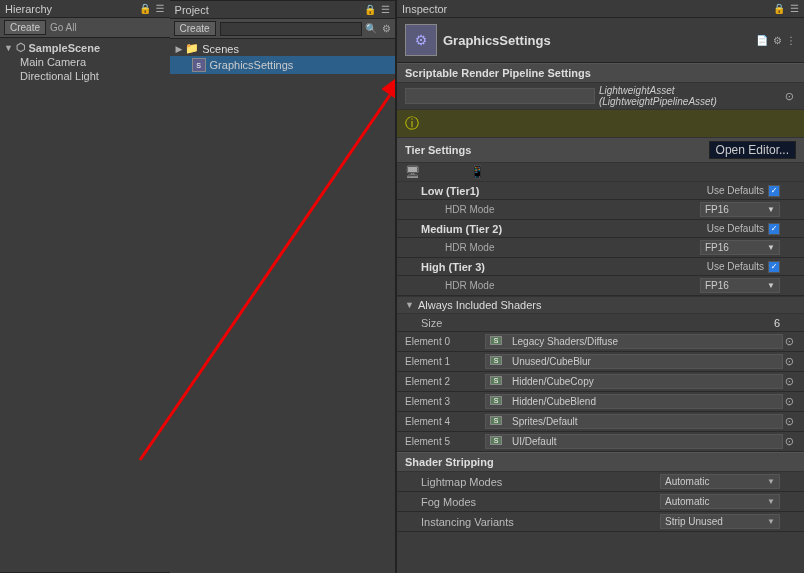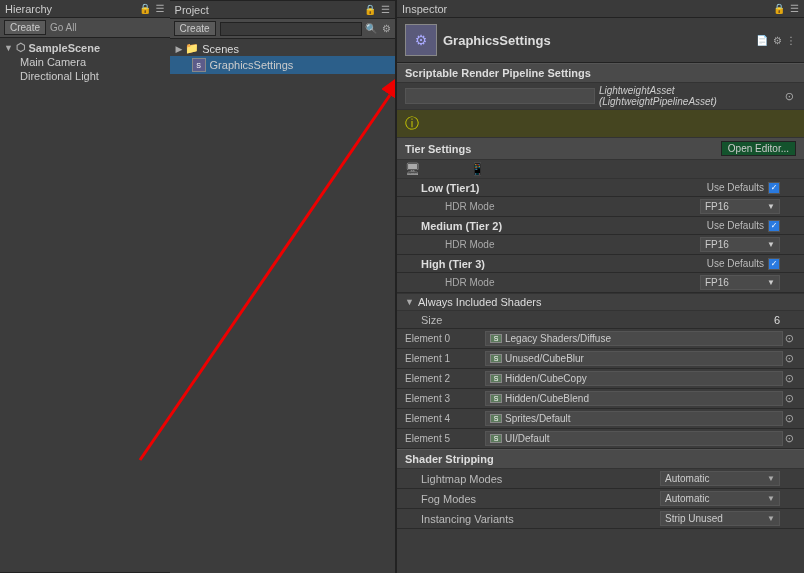--- a/index.html
+++ b/index.html
@@ -313,24 +313,24 @@
       justify-content: space-between;
       padding: 3px 8px;
       background: #4a4a4a;
       border-bottom: 1px solid #333;
     }
     .tier-header-label {
       font-weight: bold;
       color: #ddd;
     }
     .open-editor-btn {
-      background: #14532d;
+      background: #0f172a;
       border: 1px solid #222;
       color: #ccc;
-      font-size: 10px;
+      font-size: 12px;
       padding: 1px 6px;
       cursor: pointer;
     }
     .tier-icons-row {
       display: flex;
       align-items: center;
       padding: 2px 8px;
       gap: 50px;
       border-bottom: 1px solid #333;
     }
@@ -420,22 +420,22 @@
       flex-shrink: 0;
     }
     .shader-asset-field {
       flex: 1;
       background: #4a4a4a;
       border: 1px solid #555;
       color: #ccc;
       font-size: 10px;
       padding: 1px 4px;
       display: flex;
-      align-items: center;
-      gap: 3px;
+      align-items: flex-start;
+      gap: 10px;
     }
     .shader-s-badge {
       background: #5c7a5c;
       border: 1px solid #888;
       color: #fff;
       font-size: 7px;
       padding: 0 2px;
       min-width: 12px;
       text-align: center;
     }

